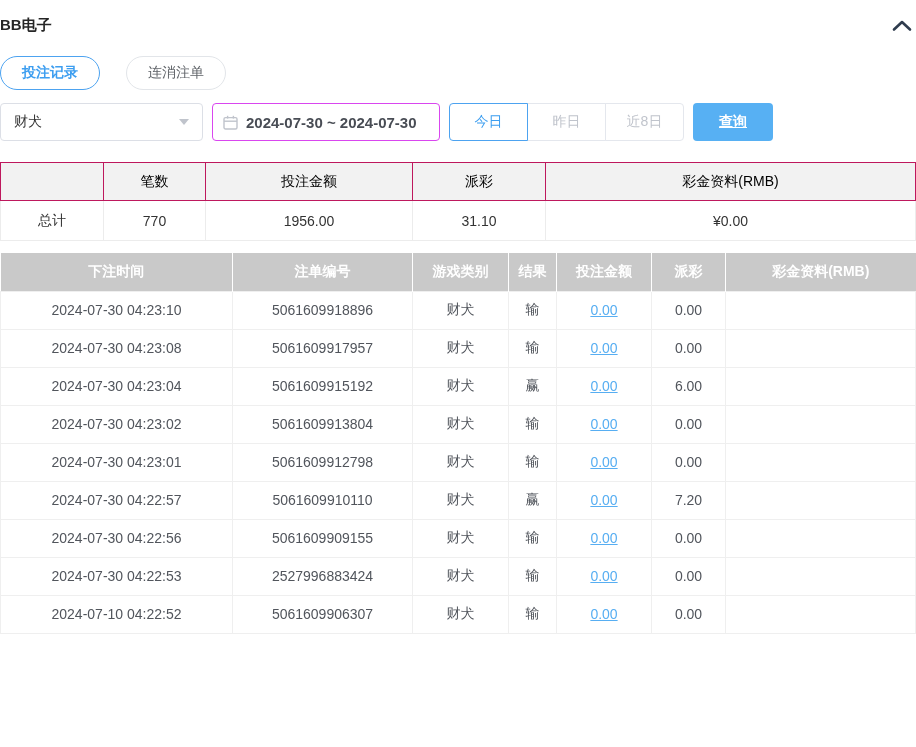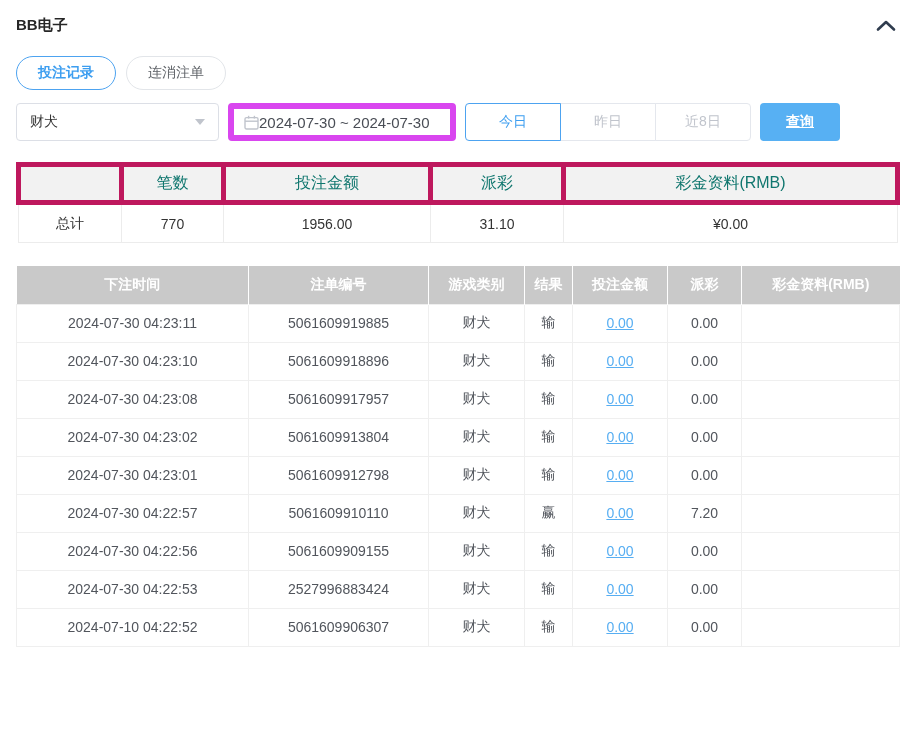--- a/index.html
+++ b/index.html
@@ -7,55 +7,55 @@
     --link:#57aef2; --negative:#f0544f;
     --detail-header-bg:#c9c9c9; --summary-header-bg:#f2f2f2;
     --muted:#c0c4cc; --border:#e8e8e8;
   }
   *{box-sizing:border-box;}
   html,body{margin:0;padding:0;}
   body{
     width:916px;height:747px;overflow:hidden;background:#fff;
     font-family:"Liberation Sans","DejaVu Sans",sans-serif;font-size:14px;color:#333;
   }
-  .page{padding:0 16px;width:916px;}
+  .page{padding:0 0;width:916px;}
 
   .panel-header{display:flex;justify-content:space-between;align-items:center;padding-top:13px;height:37px;}
   .title{font-size:15px;font-weight:bold;color:#262626;}
   .collapse-btn{background:none;border:none;padding:2px 4px;cursor:pointer;line-height:0;}
 
-  .tabs{margin-top:19px;display:flex;gap:10px;}
+  .tabs{margin-top:19px;display:flex;gap:26px;}
   .tab{height:34px;padding:0 21px;border-radius:17px;background:#fff;font-size:14px;cursor:pointer;
        font-family:inherit;}
   .tab.active{border:1px solid var(--accent);color:var(--accent-text);font-weight:bold;}
   .tab.inactive{border:1px solid #e2e5e9;color:#5f6368;}
 
   .filters{margin-top:13px;display:flex;align-items:center;height:38px;}
   .select{width:203px;height:38px;border:1px solid #dcdfe6;border-radius:4px;display:flex;
           align-items:center;justify-content:space-between;padding:0 13px;color:#333;cursor:pointer;background:#fff;}
   .caret{width:0;height:0;border-left:5px solid transparent;border-right:5px solid transparent;
          border-top:6px solid var(--muted);}
-  .date-input{margin-left:9px;width:228px;height:38px;border:6px solid #d946ef;border-radius:4px;
-          display:flex;align-items:center;gap:0;padding:0 10px;color:#494d55;font-size:15px;cursor:pointer;background:#fff;}
+  .date-input{margin-left:9px;width:228px;height:38px;border:1px solid #d946ef;border-radius:4px;
+          display:flex;align-items:center;gap:8px;padding:0 10px;color:#494d55;font-size:15px;cursor:pointer;background:#fff;font-weight:bold;}
   .btn-group{margin-left:9px;display:flex;}
-  .btn-group button{width:96px;height:38px;background:#fff;border:1px solid #e4e7ed;font-size:14px;
+  .btn-group button{width:79px;height:38px;background:#fff;border:1px solid #e4e7ed;font-size:14px;
           color:var(--muted);margin-left:-1px;cursor:pointer;font-family:inherit;position:relative;}
   .btn-group button:first-child{border-radius:4px 0 0 4px;margin-left:0;}
   .btn-group button:last-child{border-radius:0 4px 4px 0;}
   .btn-group button.active{border:1px solid var(--accent);color:var(--accent-text);z-index:2;}
   .search-btn{margin-left:9px;width:80px;height:38px;background:var(--accent-fill);color:#fff;border:none;
           border-radius:4px;font-size:14px;font-weight:bold;cursor:pointer;font-family:inherit;text-decoration:underline;}
 
   table{border-collapse:collapse;width:100%;table-layout:fixed;}
   .summary{margin-top:21px;}
-  .summary th{background:var(--summary-header-bg);height:38px;font-weight:normal;color:#0f766e;
-          border:5px solid #be185d;font-size:16px;}
+  .summary th{background:var(--summary-header-bg);height:38px;font-weight:normal;color:#000000;
+          border:1px solid #be185d;font-size:14px;}
   .summary td{height:40px;text-align:center;color:#333;border:1px solid #ececec;font-size:14px;}
 
-  .detail{margin-top:23px;}
+  .detail{margin-top:12px;}
   .detail th{background:var(--detail-header-bg);color:#fff;height:38px;font-weight:bold;font-size:14px;
           border-right:1px solid #fff;}
   .detail th:last-child{border-right:none;}
   .detail td{height:38px;text-align:center;color:#51555c;border:1px solid #efefef;background:#fff;}
   .detail a{color:var(--link);text-decoration:underline;}
   .detail td.neg{color:var(--negative);}
 </style>
 </head>
 <body>
 
@@ -145,47 +145,47 @@
         <th>注单编号</th>
         <th>游戏类别</th>
         <th>结果</th>
         <th>投注金额</th>
         <th>派彩</th>
         <th>彩金资料(RMB)</th>
       </tr>
     </thead>
     <tbody>
         <tr>
-          <td>2024-07-30 04:23:11</td>
-          <td>5061609919885</td>
-          <td>财犬</td>
-          <td>输</td>
-          <td><a href="#">0.00</a></td>
-          <td>0.00</td>
-          <td></td>
-        </tr>
-        <tr>
           <td>2024-07-30 04:23:10</td>
           <td>5061609918896</td>
           <td>财犬</td>
           <td>输</td>
           <td><a href="#">0.00</a></td>
           <td>0.00</td>
           <td></td>
         </tr>
         <tr>
           <td>2024-07-30 04:23:08</td>
           <td>5061609917957</td>
           <td>财犬</td>
           <td>输</td>
           <td><a href="#">0.00</a></td>
           <td>0.00</td>
           <td></td>
         </tr>
         <tr>
+          <td>2024-07-30 04:23:04</td>
+          <td>5061609915192</td>
+          <td>财犬</td>
+          <td>赢</td>
+          <td><a href="#">0.00</a></td>
+          <td>6.00</td>
+          <td></td>
+        </tr>
+        <tr>
           <td>2024-07-30 04:23:02</td>
           <td>5061609913804</td>
           <td>财犬</td>
           <td>输</td>
           <td><a href="#">0.00</a></td>
           <td>0.00</td>
           <td></td>
         </tr>
         <tr>
           <td>2024-07-30 04:23:01</td>

